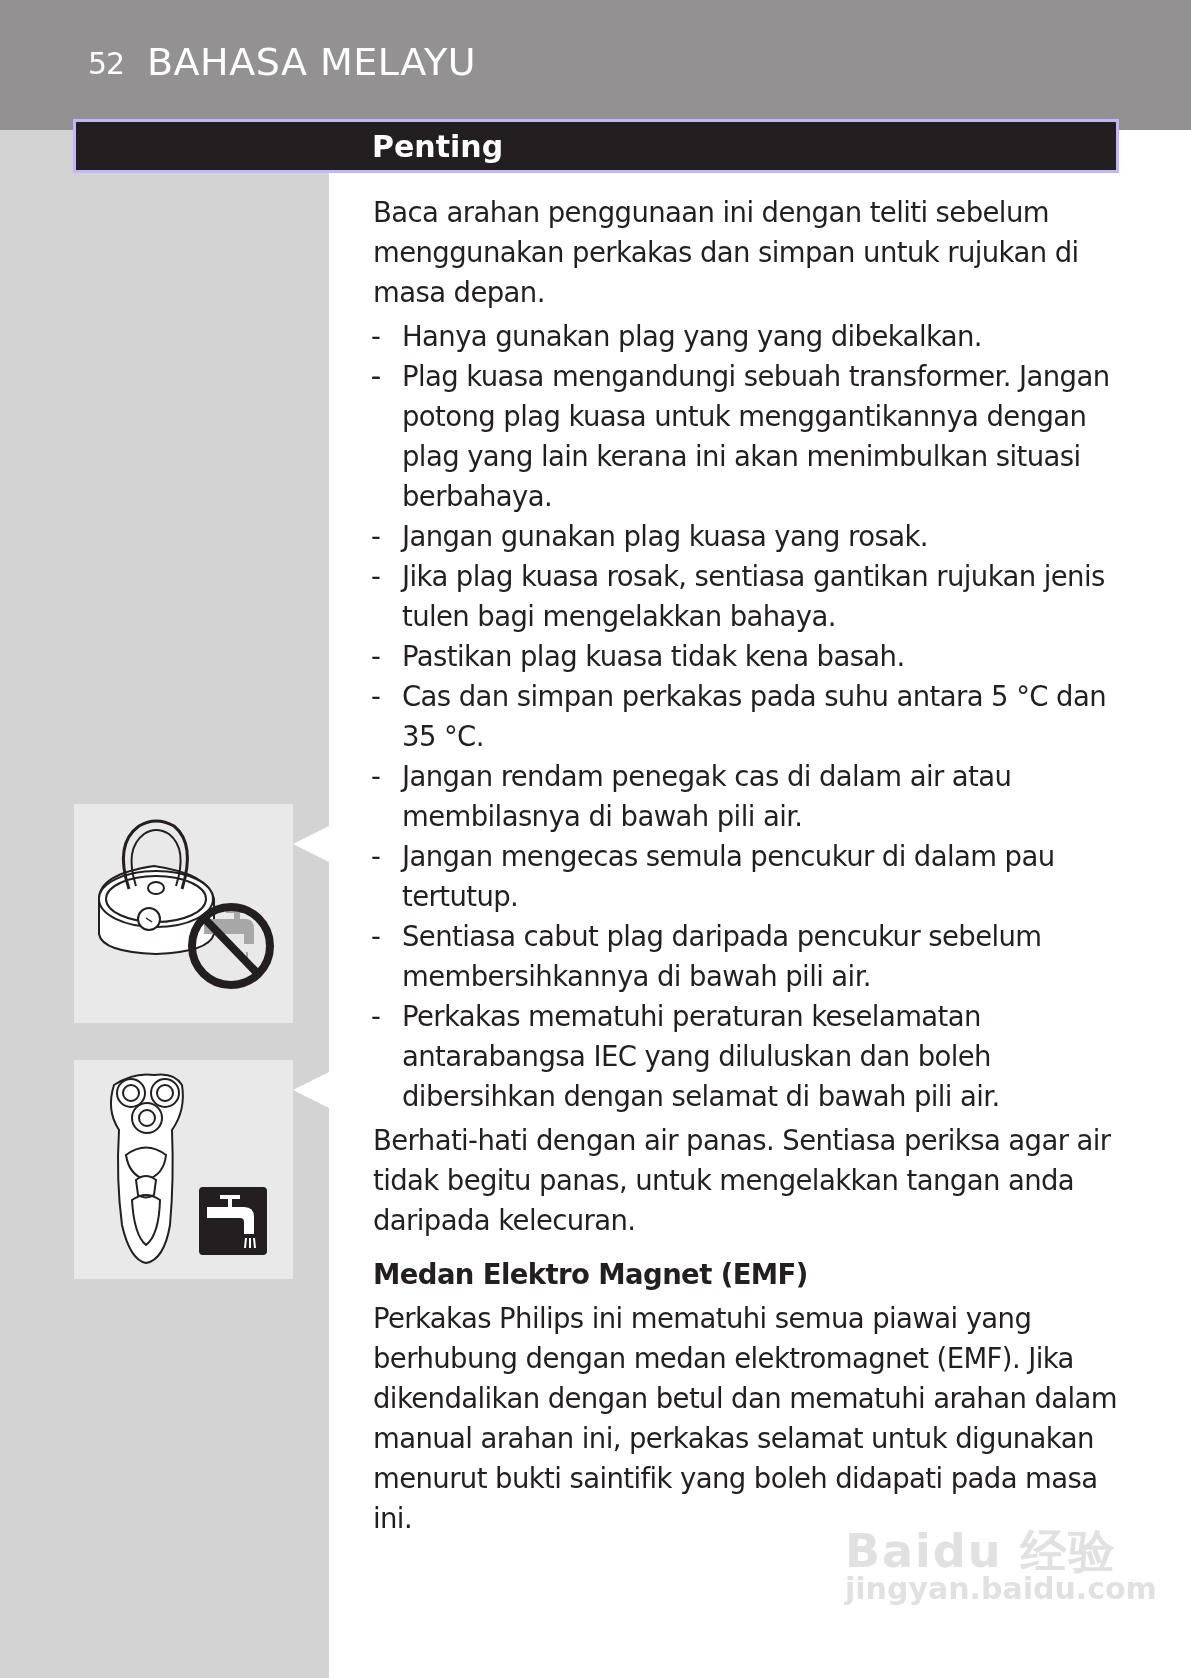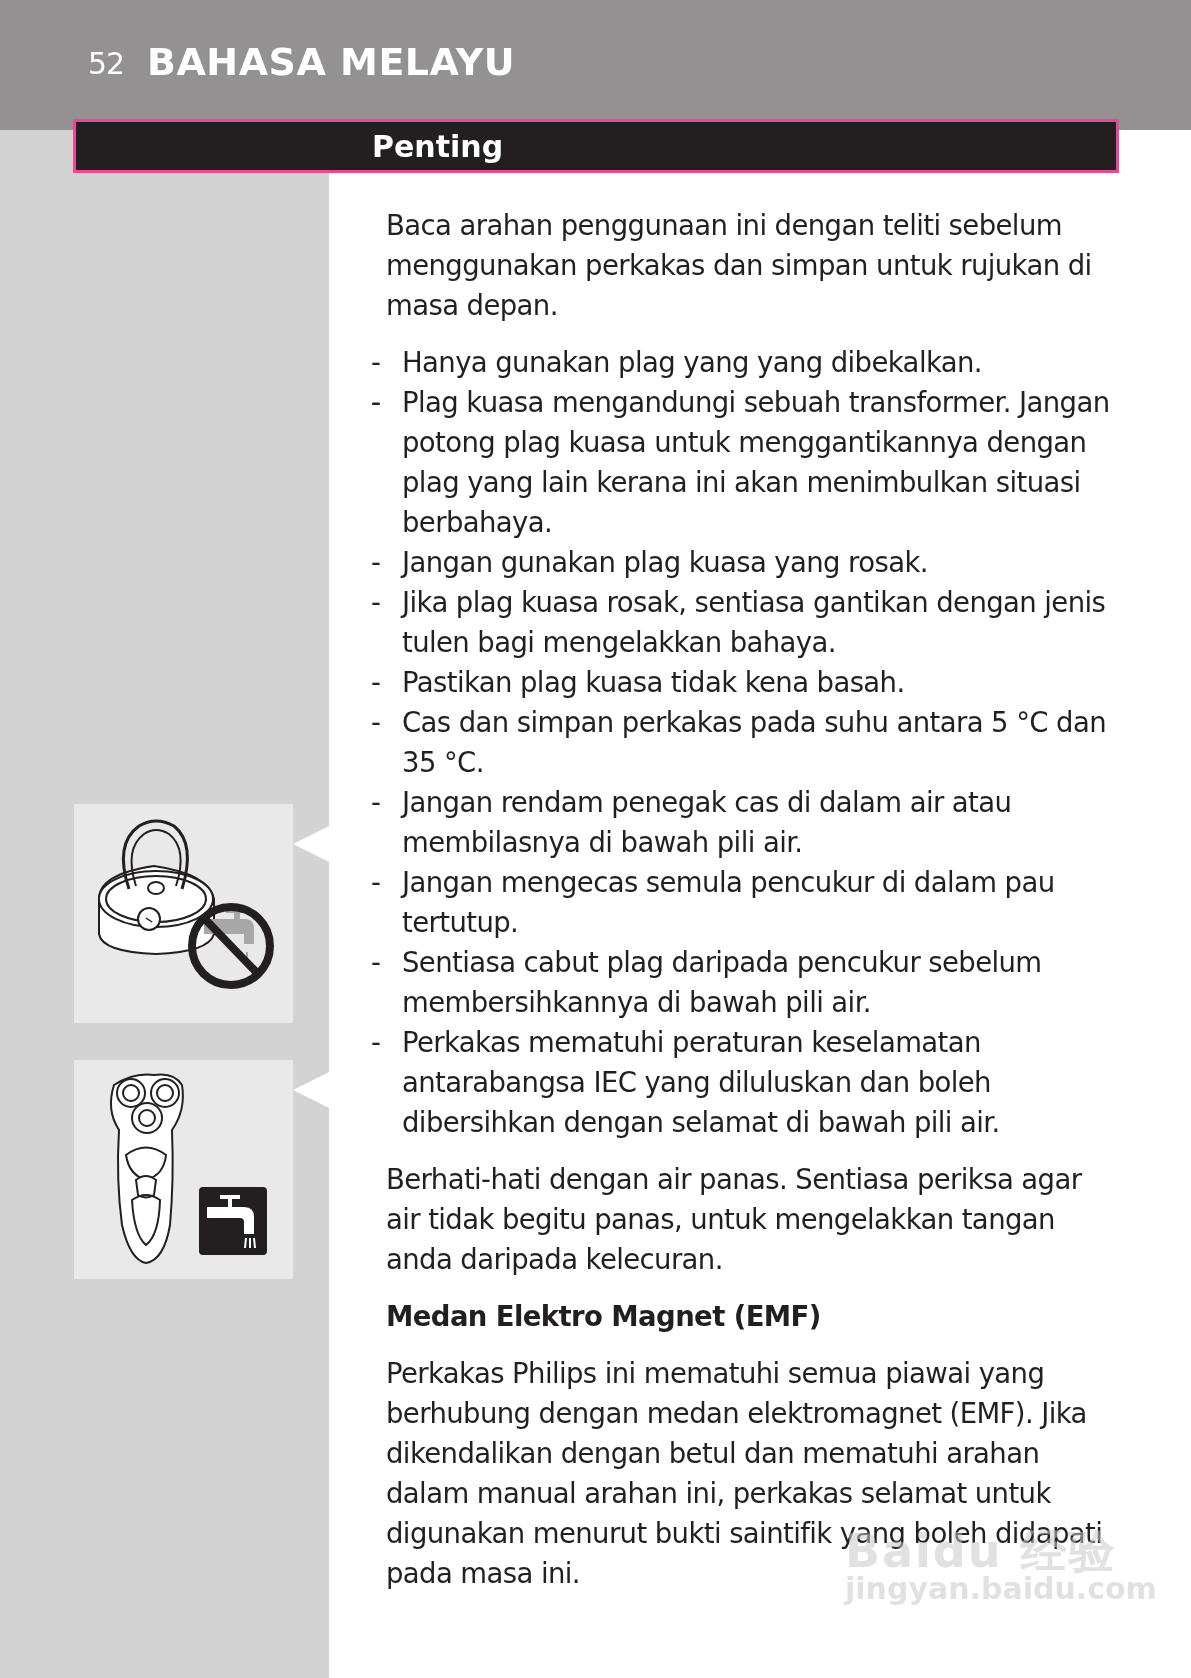--- a/index.html
+++ b/index.html
@@ -16,35 +16,35 @@
   .sidebar-band {
     position: absolute; left: 0; top: 130px; width: 329px; height: 1548px;
     background: #d4d3d3;
   }
   .page-number {
     position: absolute; left: 88px; top: 46px;
     font-size: 30px; color: #ffffff; letter-spacing: -1px;
   }
   .section-title {
     position: absolute; left: 147px; top: 40px;
-    font-size: 38px; font-weight: bold; color: #ffffff; letter-spacing: 0.5px;
+    font-size: 38px; font-weight: normal; color: #ffffff; letter-spacing: 0.5px;
   }
   .title-bar {
     position: absolute; left: 73px; top: 119px; width: 1046px; height: 54px;
-    background: #231f20; border: 3px solid #ec4899; box-sizing: border-box;
+    background: #231f20; border: 3px solid #c4b5fd; box-sizing: border-box;
   }
   .title-bar-label {
     position: absolute; left: 296px; top: 7px;
     font-size: 30px; font-weight: bold; color: #ffffff;
   }
   .content {
     position: absolute; left: 369px; top: 188px; width: 760px;
     font-size: 27.5px; line-height: 40px; letter-spacing: -0.6px;
   }
-  .content p { margin: 17px; }
+  .content p { margin: 4px; }
   .bullets { list-style: none; margin: 0; padding: 0; }
   .bullets li { position: relative; padding-left: 33px; }
   .bullets li .dash { position: absolute; left: 2px; top: 0; }
   .subheading { font-weight: bold; margin-top: 14px !important; }
   .figure {
     position: absolute; left: 74px; width: 219px; height: 219px;
     background: #e9e9e9;
   }
   .figure-pointer {
     position: absolute; width: 0; height: 0;
@@ -122,21 +122,21 @@
 </div>
 <div class="figure-pointer" style="left:293px; top:1072px;"></div>
 
 <div class="content">
   <p>Baca arahan penggunaan ini dengan teliti sebelum menggunakan perkakas dan simpan untuk rujukan di masa depan.</p>
   <ul class="bullets">
     <li><span class="dash">-</span><span>Hanya gunakan plag yang yang dibekalkan.</span></li>
     <li><span class="dash">-</span></li>
     <li><span class="dash">-</span><span>Plag kuasa mengandungi sebuah transformer. Jangan potong plag kuasa untuk menggantikannya dengan plag yang lain kerana ini akan menimbulkan situasi berbahaya.</span></li>
     <li><span class="dash">-</span><span>Jangan gunakan plag kuasa yang rosak.</span></li>
-    <li><span class="dash">-</span><span>Jika plag kuasa rosak, sentiasa gantikan dengan jenis tulen bagi mengelakkan bahaya.</span></li>
+    <li><span class="dash">-</span><span>Jika plag kuasa rosak, sentiasa gantikan rujukan jenis tulen bagi mengelakkan bahaya.</span></li>
     <li><span class="dash">-</span><span>Pastikan plag kuasa tidak kena basah.</span></li>
     <li><span class="dash">-</span><span>Cas dan simpan perkakas pada suhu antara 5 °C dan 35 °C.</span></li>
     <li><span class="dash">-</span><span>Jangan rendam penegak cas di dalam air atau membilasnya di bawah pili air.</span></li>
     <li><span class="dash">-</span><span>Jangan mengecas semula pencukur di dalam pau tertutup.</span></li>
     <li><span class="dash">-</span><span>Sentiasa cabut plag daripada pencukur sebelum membersihkannya di bawah pili air.</span></li>
     <li><span class="dash">-</span><span>Perkakas mematuhi peraturan keselamatan antarabangsa IEC yang diluluskan dan boleh dibersihkan dengan selamat di bawah pili air.</span></li>
   </ul>
   <p>Berhati-hati dengan air panas. Sentiasa periksa agar air tidak begitu panas, untuk mengelakkan tangan anda daripada kelecuran.</p>
   <p class="subheading">Medan Elektro Magnet (EMF)</p>
   <p>Perkakas Philips ini mematuhi semua piawai yang berhubung dengan medan elektromagnet (EMF). Jika dikendalikan dengan betul dan mematuhi arahan dalam manual arahan ini, perkakas selamat untuk digunakan menurut bukti saintifik yang boleh didapati pada masa ini.</p>

